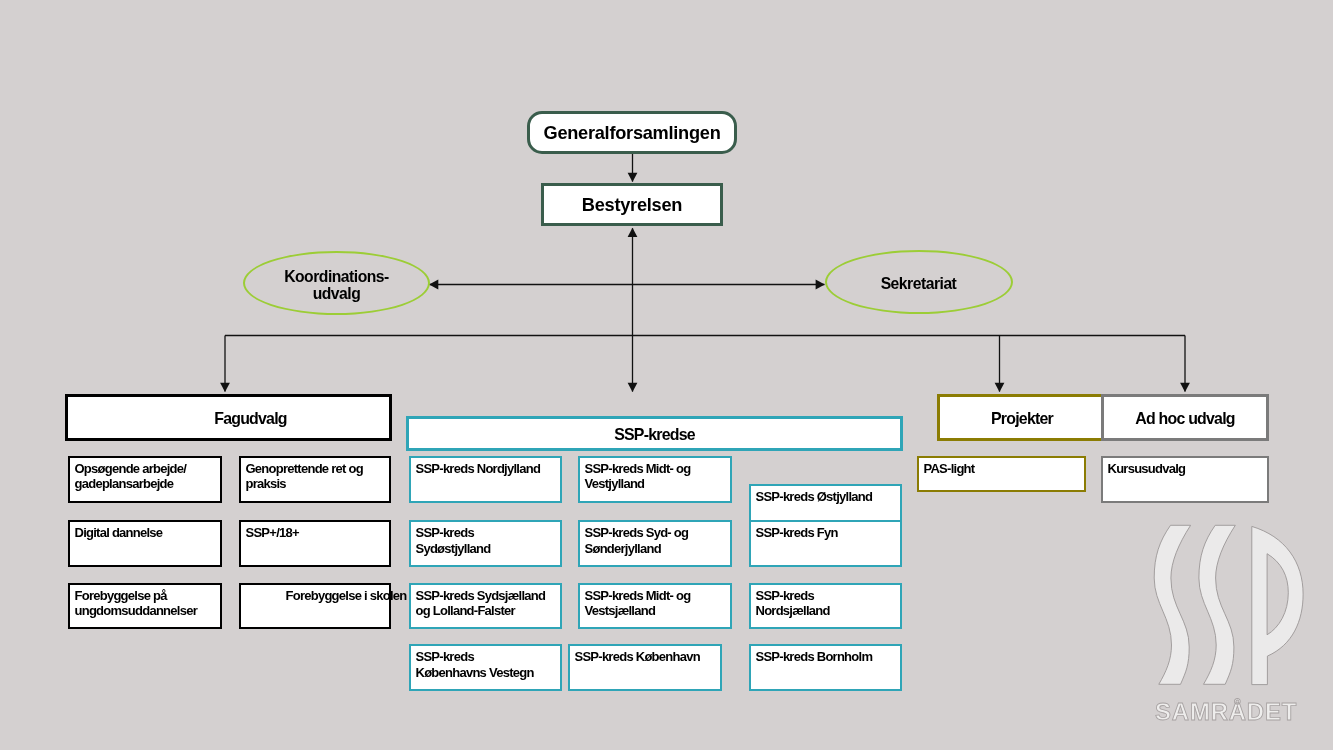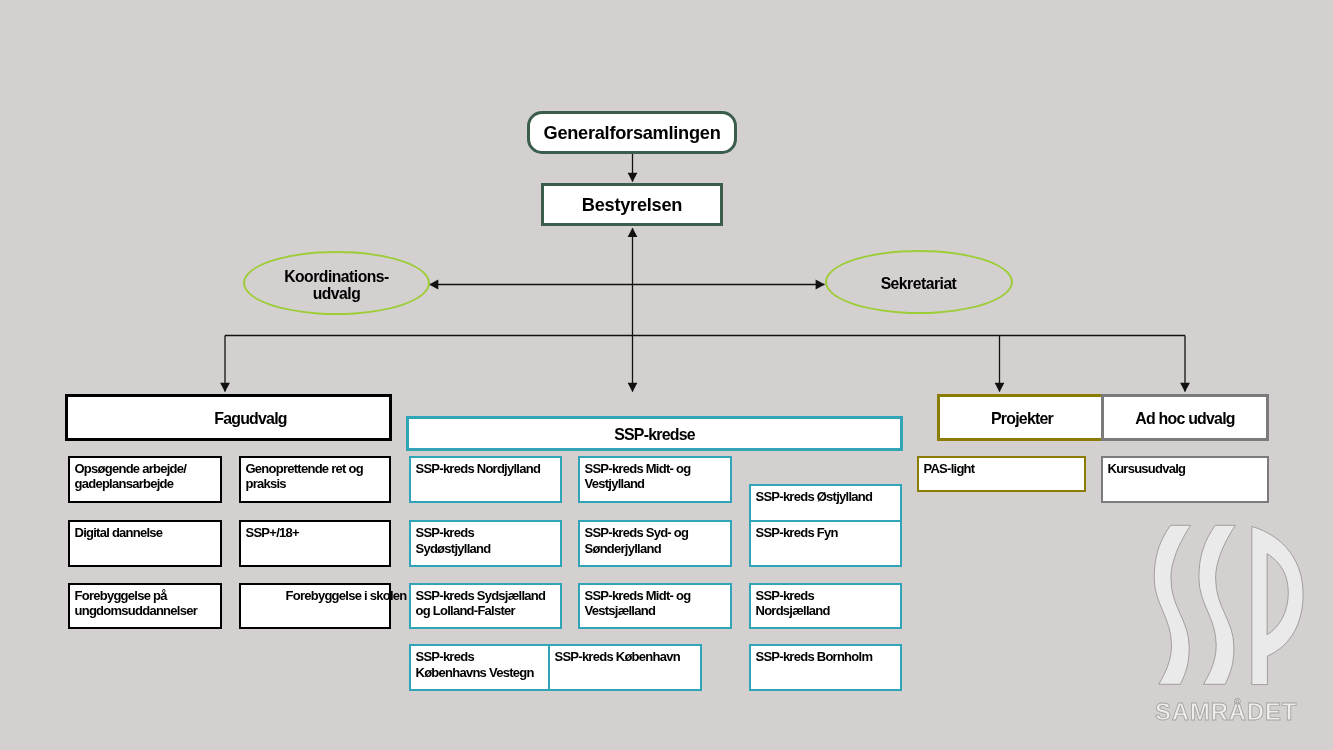--- a/index.html
+++ b/index.html
@@ -193,21 +193,21 @@
           <span>SSP-kreds</span>
           <span>Nordsjælland</span>
         </span>
       </div>
       <div class="node cell tl" style="left: 409px; top: 644.3px; width: 153px; height: 46.8px; border: 2px solid rgb(47, 165, 183);">
         <span>
           <span>SSP-kreds</span>
           <span>Københavns Vestegn</span>
         </span>
       </div>
-      <div class="node cell tl" style="left: 548px; top: 644.3px; width: 154px; height: 46.8px; border: 2px solid rgb(47, 165, 183);">
+      <div class="node cell tl" style="left: 568px; top: 644.3px; width: 154px; height: 46.8px; border: 2px solid rgb(47, 165, 183);">
         <span>
           <span>SSP-kreds København</span>
         </span>
       </div>
       <div class="node cell tl" style="left: 749px; top: 644.3px; width: 153px; height: 46.8px; border: 2px solid rgb(47, 165, 183); text-align: center;">
         <span>
           <span>SSP-kreds Bornholm</span>
         </span>
       </div>
       <div class="node col-hdr center" style="left: 917px; top: 394px; width: 170px; height: 47px; border: 3px solid rgb(139, 124, 3); margin-left: 20px;">

